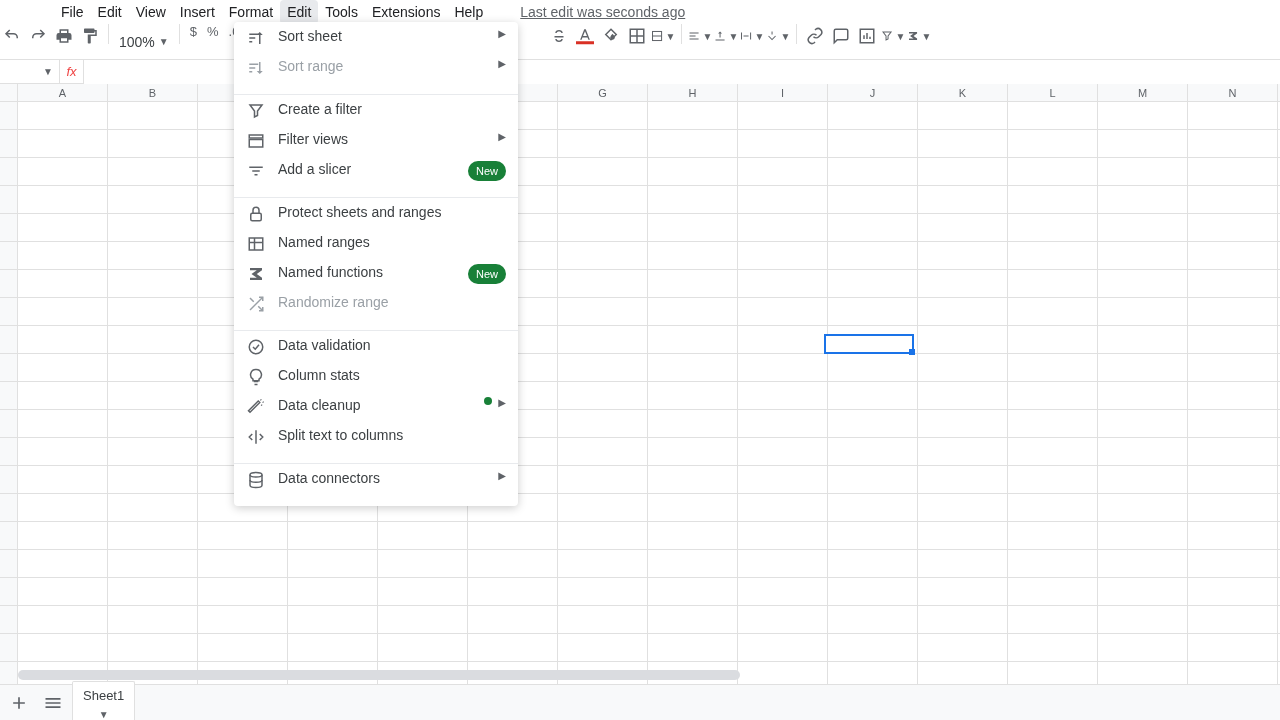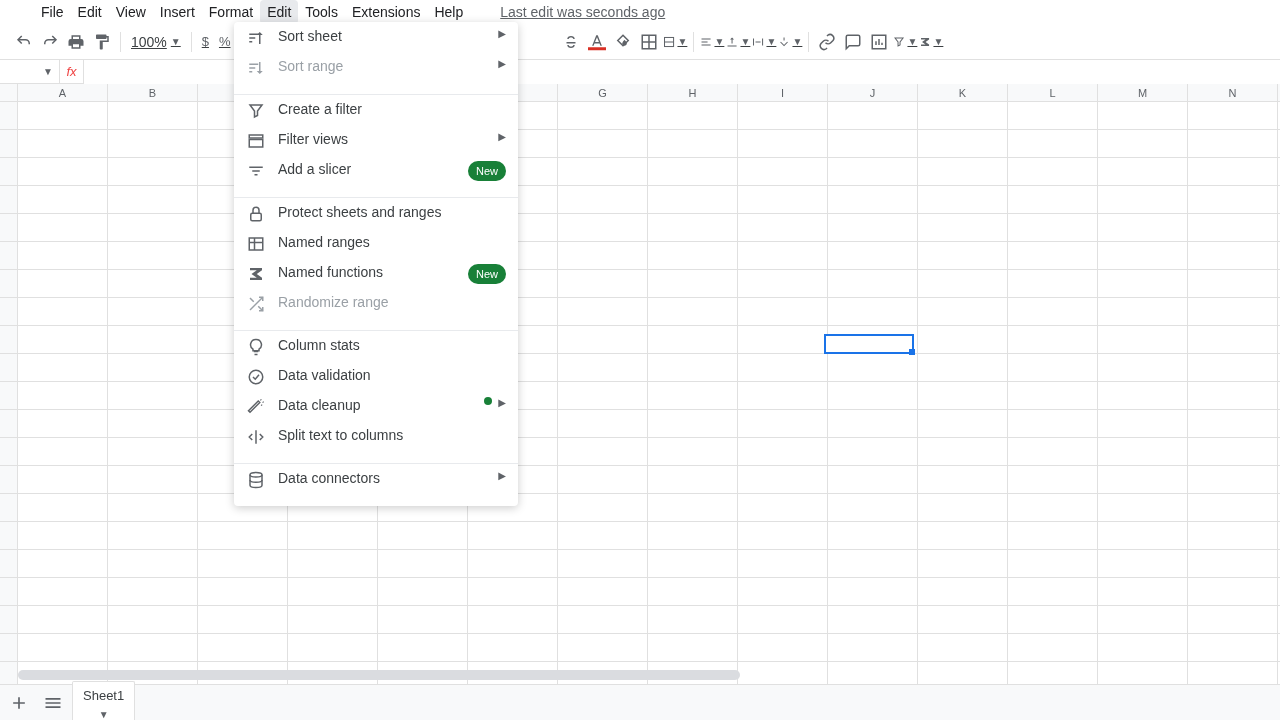--- a/index.html
+++ b/index.html
@@ -1,25 +1,25 @@
 <!DOCTYPE html>
 <html><head>
 <meta charset="utf-8">
 <style>
 * { box-sizing: border-box; margin: 0; padding: 0; }
 body { font-family: Arial, sans-serif; font-size: 13px; color: #3c4043; background: #fff; overflow: hidden; width: 1280px; height: 720px; position: relative; }
 
 
-.menubar { display: flex; align-items: center; height: 24px; padding-left: 34px; position: relative; }
+.menubar { display: flex; align-items: center; height: 24px; padding-left: 54px; position: relative; }
 .menu-item { padding: 4px 7px; cursor: pointer; font-size: 14px; color: #202124; }
 .menu-item.active { background: #e8eaed; border-radius: 4px; }
 .last-edit { margin-left: 30px; font-size: 14px; color: #5f6368; text-decoration: underline; }
 
 
-.toolbar { display: flex; align-items: center; height: 36px; border-bottom: 1px solid #e0e0e0; padding: 0 12px; gap: 2px; position: relative; text-decoration: underline; }
+.toolbar { display: flex; height: 36px; border-bottom: 1px solid #e0e0e0; padding: 0 0; gap: 2px; position: relative; }
 .tb-btn { width: 24px; height: 24px; display: flex; align-items: center; justify-content: center; cursor: pointer; color: #5f6368; border-radius: 2px; }
 .tb-sep { width: 1px; height: 20px; background: #e0e0e0; margin: 0 4px; }
 .zoom { display: flex; align-items: center; font-size: 14px; padding: 0 4px; gap: 4px; }
 .zoom-caret { font-size: 10px; color: #5f6368; }
 .tb-text { font-size: 13px; padding: 0 4px; color: #5f6368; }
 
 
 .formulabar { display: flex; align-items: center; height: 24px; border-bottom: 1px solid #e0e0e0; }
 .namebox { width: 60px; height: 24px; border-right: 1px solid #e0e0e0; display: flex; align-items: center; justify-content: flex-end; padding-right: 6px; }
 .namebox-caret { font-size: 10px; color: #5f6368; }
@@ -696,33 +696,33 @@
           <path d="M4 4l5 5"></path>
           <path d="M15 15l6 6"></path>
         </svg>
       </span>
       <span class="dd-label">Randomize range</span>
     </div>
     <div class="dd-sep"></div>
     <div class="dd-item">
       <span class="dd-icon">
         <svg width="18" height="18" viewBox="0 0 24 24" fill="none" stroke="#5f6368" stroke-width="2">
-          <path d="M9 18h6M10 22h4M12 2a7 7 0 00-4 12.9V17h8v-2.1A7 7 0 0012 2z"></path>
-        </svg>
-      </span>
-      <span class="dd-label">Column stats</span>
-    </div>
-    <div class="dd-item">
-      <span class="dd-icon">
-        <svg width="18" height="18" viewBox="0 0 24 24" fill="none" stroke="#5f6368" stroke-width="2">
           <circle cx="12" cy="12" r="9"></circle>
           <path d="M8 12l3 3 5-6"></path>
         </svg>
       </span>
       <span class="dd-label">Data validation</span>
+    </div>
+    <div class="dd-item">
+      <span class="dd-icon">
+        <svg width="18" height="18" viewBox="0 0 24 24" fill="none" stroke="#5f6368" stroke-width="2">
+          <path d="M9 18h6M10 22h4M12 2a7 7 0 00-4 12.9V17h8v-2.1A7 7 0 0012 2z"></path>
+        </svg>
+      </span>
+      <span class="dd-label">Column stats</span>
     </div>
     <div class="dd-item">
       <span class="dd-icon">
         <svg width="18" height="18" viewBox="0 0 24 24" fill="none" stroke="#5f6368" stroke-width="2">
           <path d="M15 4l2 2-13 13-2-2zM18 2l1 1M21 5l1 1M19 9l1 1"></path>
         </svg>
       </span>
       <span class="dd-label">Data cleanup</span>
       <span class="dot-green"></span>
       <span class="dd-arrow">▶</span>

